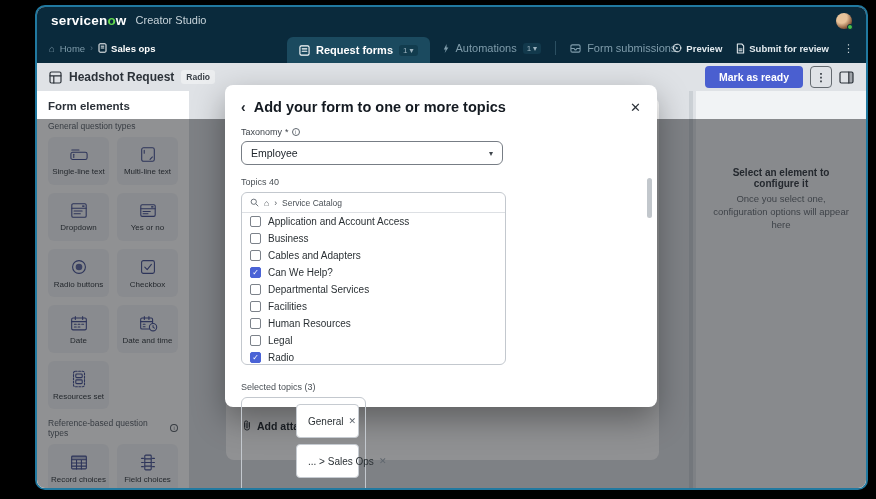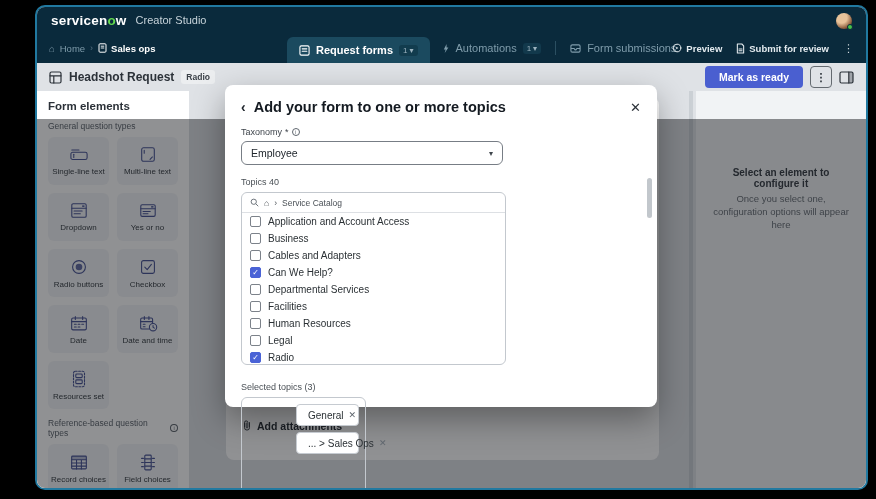--- a/index.html
+++ b/index.html
@@ -75,21 +75,21 @@
   .m-select .caret{margin-left:auto;font-size:8px;color:#3f454c;}
   .m-cols{display:flex;margin-top:12px;gap:17px;flex-direction:column;}
   .col-label{font-size:9px;color:#4a5056;margin-bottom:5px;}
   .topics-box{width:265px;height:173px;border:1px solid #c3c8ce;border-radius:6px;overflow:hidden;}
   .tb-search{height:20px;display:flex;align-items:center;gap:5px;padding:0 8px;border-bottom:1px solid #dde0e4;font-size:8.5px;color:#4a5056;}
   .t-row{height:17px;display:flex;align-items:center;gap:7px;padding:0 8px;}
   .cbx{width:11px;height:11px;border:1px solid #7c828a;border-radius:2px;background:#fff;flex:none;display:flex;align-items:center;justify-content:center;font-size:8px;color:#fff;line-height:1;}
   .t-row.checked .cbx{background:#4a63d6;border-color:#4a63d6;}
   .t-row .tl{font-size:10px;color:#2b3135;}
   .sel-box{width:125px;height:173px;border:1px solid #c3c8ce;border-radius:6px;padding:6px;display:flex;flex-direction:column;gap:6px;}
-  .chip{height:22px;border:1px solid #c6cbd1;border-radius:4px;display:flex;align-items:center;gap:5px;padding:10px 6px;background:#fff;margin-left:48px;}
+  .chip{height:22px;border:1px solid #c6cbd1;border-radius:4px;display:flex;align-items:center;gap:5px;padding:16px 6px;background:#fff;margin-left:48px;}
   .chip .cl{font-size:10px;color:#2b3135;white-space:nowrap;}
   .chip .cx{margin-left:auto;font-size:9px;color:#5f666e;}
   .m-scroll{position:absolute;right:5px;top:93px;width:5px;height:40px;border-radius:3px;background:#c2c7cc;}
 </style>
 </head>
 <body>
 
 <div class="screen">
   <div class="window">
 

